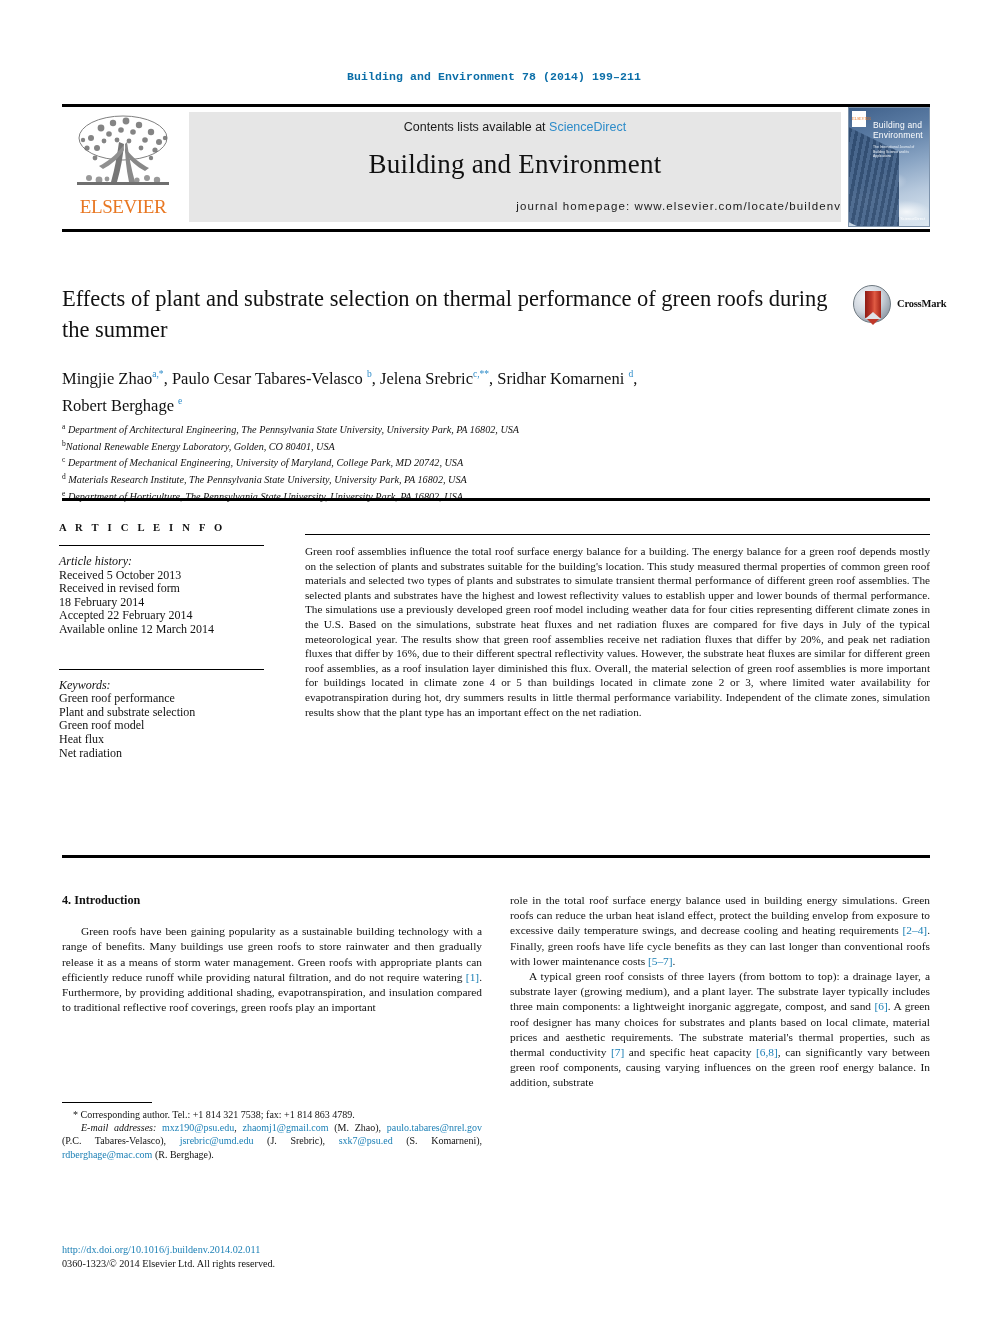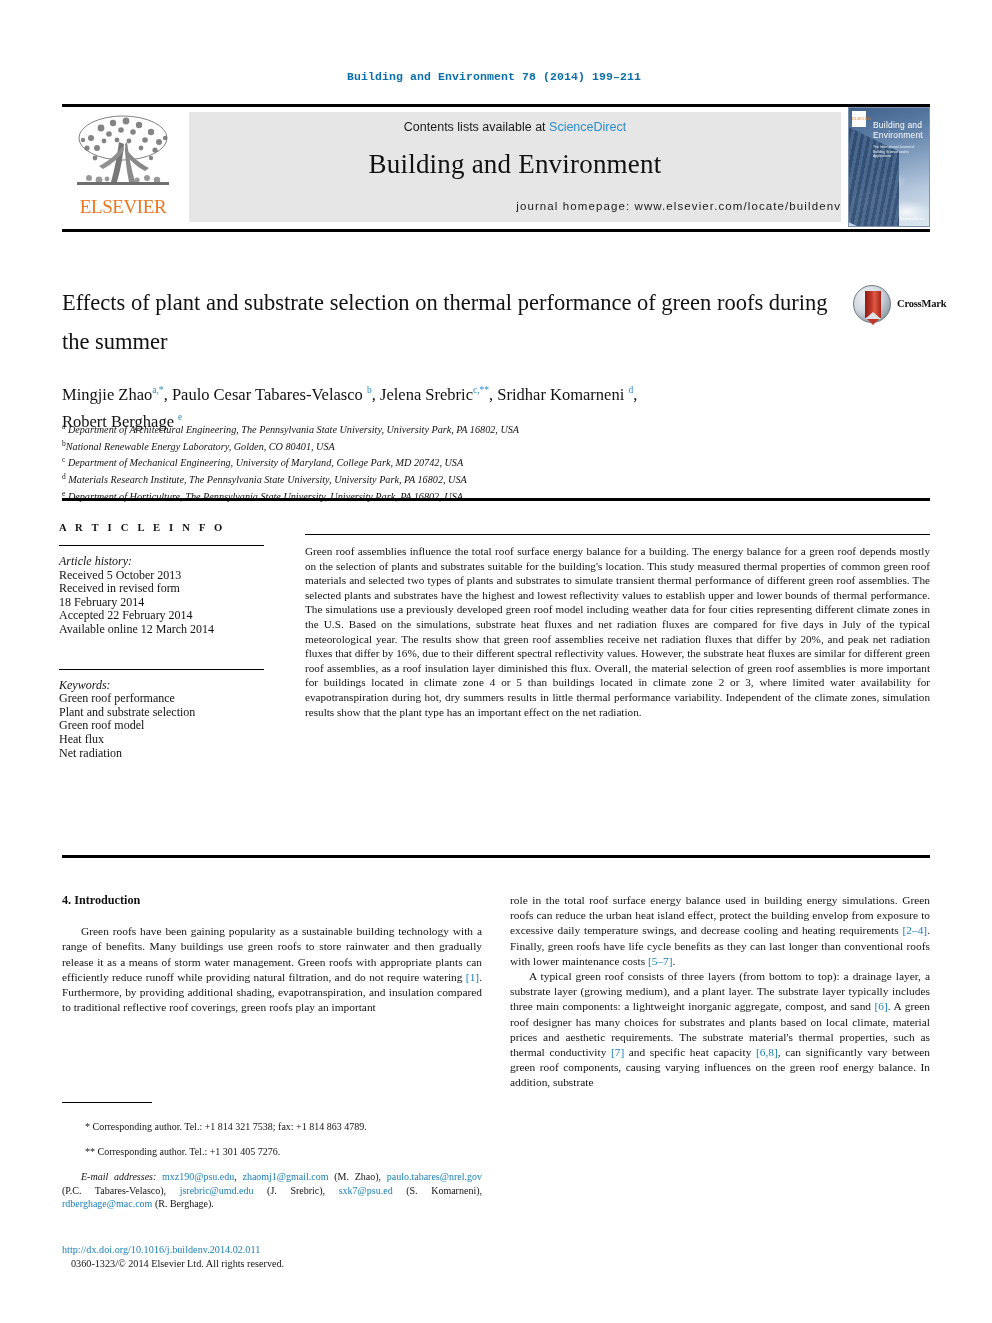--- a/index.html
+++ b/index.html
@@ -201,21 +201,21 @@
   
   .title-block {
     position: absolute;
     left: 62px;
     top: 283px;
     width: 770px;
   }
   .paper-title {
     font-family: "Liberation Serif", serif;
     font-size: 22.5px;
-    line-height: 39px;
+    line-height: 31px;
     color: #111;
     font-weight: normal;
     margin: 0;
   }
   .authors {
     margin-top: 18px;
     font-family: "Liberation Serif", serif;
     font-size: 16.5px;
     line-height: 23px;
     color: #111;
@@ -400,36 +400,36 @@
     position: absolute;
     left: 62px;
     top: 1108px;
     width: 420px;
     font-family: "Liberation Serif", serif;
     font-size: 10px;
     line-height: 13.2px;
     text-align: justify;
     color: #111;
   }
-  .footnotes .fn { text-indent: 11px; margin: 12px; }
+  .footnotes .fn { text-indent: 11px; margin: 0; }
   .footnotes .emails { text-indent: 19px; margin: 0; }
   .mail { color: #1a7fb5; }
   .ital { font-style: italic; }
 
   .doi-block {
     position: absolute;
     left: 62px;
     top: 1243px;
     width: 430px;
     font-family: "Liberation Serif", serif;
     font-size: 10.2px;
     line-height: 14px;
   }
   .doi-link { color: #1a7fb5; }
-  .issn-line { color: #111; margin-left: 9px; }
+  .issn-line { color: #111; }
 </style>
 </head>
 <body>
 
 <div class="page">
 
   <div class="running-head">Building and Environment 78 (2014) 199–211</div>
 
   <div class="masthead">
     <div class="mast-rule-top"></div>
@@ -558,21 +558,20 @@
   </div>
 
   <div class="col col-right">
     <p class="cont"><span>role in the total roof surface energy balance used in building energy simulations. Green roofs can reduce the urban heat island effect, protect the building envelop from exposure to excessive daily temperature swings, and decrease cooling and heating requirements </span><span class="ref">[2–4]</span><span>. Finally, green roofs have life cycle benefits as they can last longer than conventional roofs with lower maintenance costs </span><span class="ref">[5–7]</span><span>.</span></p>
     <p><span>A typical green roof consists of three layers (from bottom to top): a drainage layer, a substrate layer (growing medium), and a plant layer. The substrate layer typically includes three main components: a lightweight inorganic aggregate, compost, and sand </span><span class="ref">[6]</span><span>. A green roof designer has many choices for substrates and plants based on local climate, material prices and aesthetic requirements. The substrate material's thermal properties, such as thermal conductivity </span><span class="ref">[7]</span><span> and specific heat capacity </span><span class="ref">[6,8]</span><span>, can significantly vary between green roof components, causing varying influences on the green roof energy balance. In addition, substrate</span></p>
   </div>
 
   <div class="foot-rule"></div>
   <div class="footnotes">
     <p class="fn">*  Corresponding author. Tel.: +1 814 321 7538; fax: +1 814 863 4789.</p>
-    <p class="fn">**  Corresponding author. Tel.: +1 301 405 7276.</p>
     <p class="emails"><span class="ital">E-mail addresses:</span> <span class="mail">mxz190@psu.edu</span><span>, </span><span class="mail">zhaomj1@gmail.com</span><span> (M. Zhao), </span><span class="mail">paulo.tabares@nrel.gov</span><span> (P.C. Tabares-Velasco), </span><span class="mail">jsrebric@umd.edu</span><span> (J. Srebric), </span><span class="mail">sxk7@psu.ed</span><span> (S. Komarneni), </span><span class="mail">rdberghage@mac.com</span><span> (R. Berghage).</span></p>
   </div>
 
   <div class="doi-block">
     <div class="doi-link">http://dx.doi.org/10.1016/j.buildenv.2014.02.011</div>
     <div class="issn-line">0360-1323/© 2014 Elsevier Ltd. All rights reserved.</div>
   </div>
 
 </div>
 

